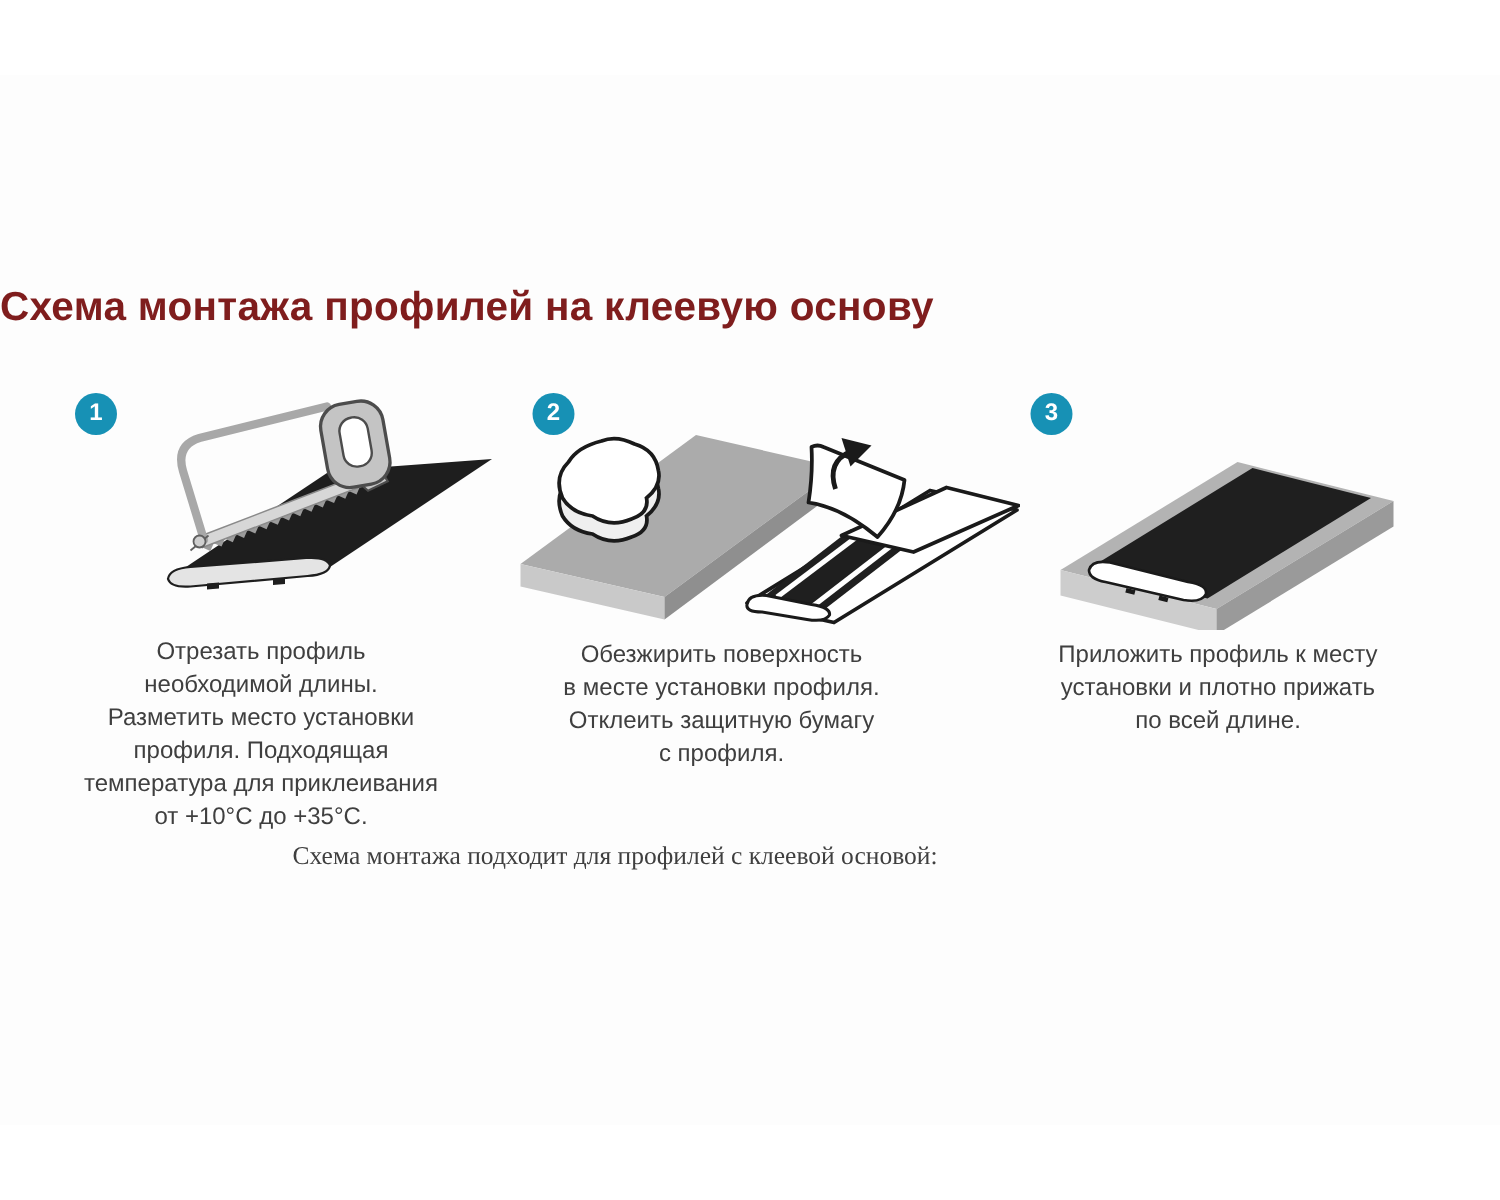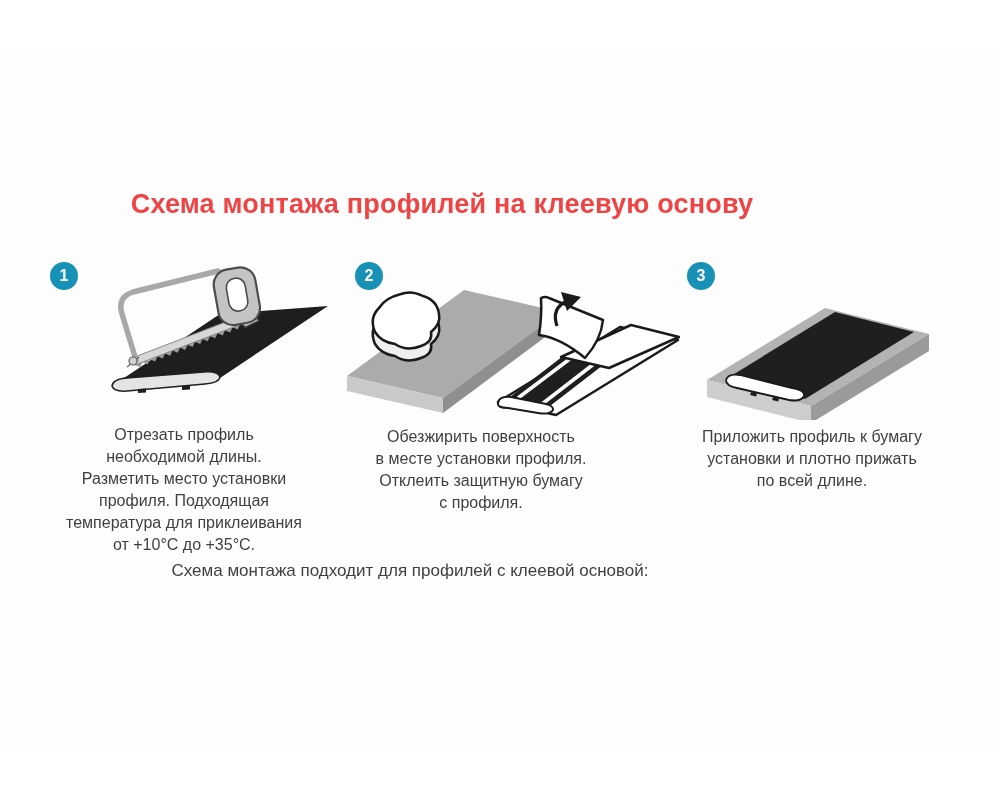--- a/index.html
+++ b/index.html
@@ -16,25 +16,24 @@
     position: absolute;
     left: 0; top: 50px;
     width: 1000px; height: 700px;
     background: #fdfdfd;
   }
   .title {
     position: absolute;
     left: 0; top: 189px;
     width: 884px;
     margin: 0;
-    text-align: center;
     font-size: 27px;
     font-weight: bold;
     letter-spacing: 0.2px;
-    color: #ef4444;
+    color: #7f1d1d;
   }
   .badge {
     position: absolute;
     width: 28px; height: 28px;
     border-radius: 50%;
     background: #1791b5;
     color: #ffffff;
     font-size: 16px;
     font-weight: bold;
     display: flex;
@@ -49,31 +48,32 @@
   #illus2 { left: 345px; top: 280px; }
   #illus3 { left: 693px; top: 280px; }
   .caption {
     position: absolute;
     text-align: center;
     font-size: 16px;
     line-height: 22px;
     color: #3f3f3f;
     white-space: pre-line;
   }
-  #cap1 { left: 58px;  top: 424px; width: 252px; }
+  #cap1 { left: 48px;  top: 424px; width: 252px; }
   #cap2 { left: 340px; top: 426px; width: 282px; }
   #cap3 { left: 678px; top: 426px; width: 268px; }
   .footer {
     position: absolute;
     left: 0; top: 558px;
     width: 820px;
     text-align: center;
     font-size: 17px;
     line-height: 26px;
     color: #3f3f3f;
+    font-family: Liberation Serif, serif;
   }
 </style>
 </head>
 <body>
 
 <div class="page">
   <div class="band"></div>
 
   <h1 class="title">Схема монтажа профилей на клеевую основу</h1>
 
@@ -148,20 +148,20 @@
   <div class="caption" id="cap1">Отрезать профиль
 необходимой длины.
 Разметить место установки
 профиля. Подходящая
 температура для приклеивания
 от +10°С до +35°С.</div>
   <div class="caption" id="cap2">Обезжирить поверхность
 в месте установки профиля.
 Отклеить защитную бумагу
 с профиля.</div>
-  <div class="caption" id="cap3">Приложить профиль к бумагу
+  <div class="caption" id="cap3">Приложить профиль к месту
 установки и плотно прижать
 по всей длине.</div>
 
   <div class="footer">
     <div>Схема монтажа подходит для профилей с клеевой основой:</div>
   </div>
 </div>
 
 </body></html>

